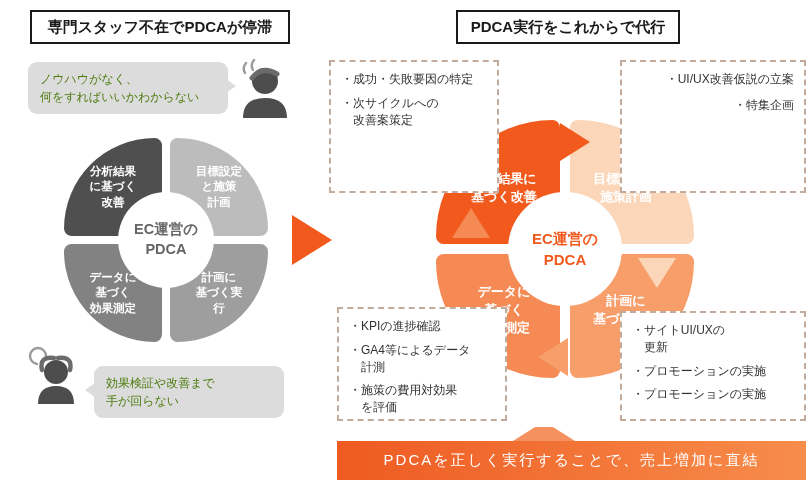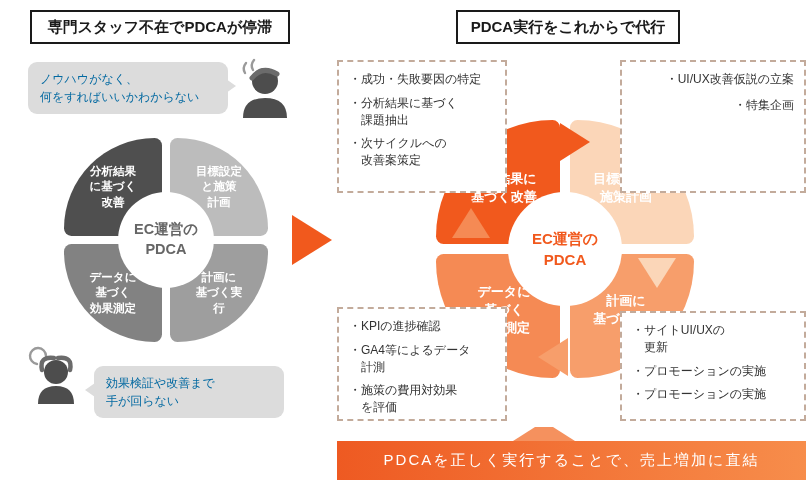--- a/index.html
+++ b/index.html
@@ -6,21 +6,21 @@
   body { font-family:"Liberation Sans","DejaVu Sans",sans-serif; background:#fff; }
   .stage { position:relative; width:812px; height:497px; background:#fff; overflow:hidden; }
   .pre { white-space:pre-line; }
 
   .title-box { position:absolute; border:2px solid #1a1a1a; background:#fff; display:flex;
     align-items:center; justify-content:center; font-weight:bold; font-size:15px; color:#1a1a1a; }
   .left-title  { left:30px;  top:10px; width:260px; height:34px; }
   .right-title { left:456px; top:10px; width:224px; height:34px; }
 
   .bubble { position:absolute; background:#dcdcdc; border-radius:9px; display:flex; align-items:center;
-    font-size:12px; color:#0369a1; padding:0 12px; line-height:1.5; }
+    font-size:12px; color:#4d7c0f; padding:0 12px; line-height:1.5; }
   .bubble-top    { left:28px; top:62px;  width:200px; height:52px; }
   .bubble-bottom { left:94px; top:366px; width:190px; height:52px; }
   .tail { position:absolute; width:0; height:0; }
   .tail-right { left:226px; top:79px;  border-top:7px solid transparent; border-bottom:7px solid transparent; border-left:10px solid #dcdcdc; }
   .tail-left  { left:85px;  top:383px; border-top:7px solid transparent; border-bottom:7px solid transparent; border-right:10px solid #dcdcdc; }
 
   .person { position:absolute; }
   .person-top    { left:232px; top:56px; }
   .person-bottom { left:24px;  top:342px; }
 
@@ -52,21 +52,21 @@
   .tri { position:absolute; width:0; height:0; }
   .tri-top    { left:124px; top:3px;   border-top:19px solid transparent; border-bottom:19px solid transparent; border-left:30px solid #f1591d; }
   .tri-right  { left:202px; top:138px; border-left:19px solid transparent; border-right:19px solid transparent; border-top:30px solid #fbd6b8; }
   .tri-bottom { left:102px; top:218px; border-top:19px solid transparent; border-bottom:19px solid transparent; border-right:30px solid #f79e6b; }
   .tri-left   { left:16px;  top:88px;  border-left:19px solid transparent; border-right:19px solid transparent; border-bottom:30px solid #f58a54; }
 
   .dash-box { position:absolute; border:2px dashed #c3ab9b; background:#fff; padding:9px 10px;
     font-size:12px; color:#333; }
   .dash-box .item { padding-left:1em; text-indent:-1em; white-space:pre-line; line-height:1.4; margin-bottom:7px; }
   .dash-box .item:last-child { margin-bottom:0; }
-  .box-act   { left:337px; top:60px;  width:170px; height:133px; }
+  .box-act   { left:329px; top:60px;  width:170px; height:133px; }
   .box-plan  { left:620px; top:60px;  width:186px; height:133px; text-align:right; }
   .box-plan .item { padding-left:0; text-indent:0; margin-bottom:9px; }
   .box-check { left:337px; top:307px; width:170px; height:114px; }
   .box-do    { left:620px; top:311px; width:186px; height:110px; }
 
   .funnel { position:absolute; left:513px; top:427px; width:62px; height:0;
     border-left:22px solid transparent; border-right:22px solid transparent; border-bottom:14px solid #f5915e; }
   .banner { position:absolute; left:337px; top:441px; width:469px; height:39px;
     background:linear-gradient(90deg,#ee5a22,#f78d4b); color:#fff; font-weight:normal; font-size:15px;
     letter-spacing:2px; display:flex; align-items:center; justify-content:center; }
@@ -160,22 +160,20 @@
     <div class="tri tri-bottom"></div>
     <div class="tri tri-left"></div>
     <div class="hub">
       <span class="pre">EC運営の
 PDCA</span>
     </div>
   </div>
 
   <div class="dash-box box-act">
     <div class="item">・成功・失敗要因の特定</div>
-    <div class="item">・分析結果に基づく
-課題抽出</div>
     <div class="item">・次サイクルへの
 改善案策定</div>
   </div>
 
   <div class="dash-box box-plan">
     <div class="item">・UI/UX改善仮説の立案</div>
     <div class="item">・特集企画</div>
   </div>
 
   <div class="dash-box box-check">

